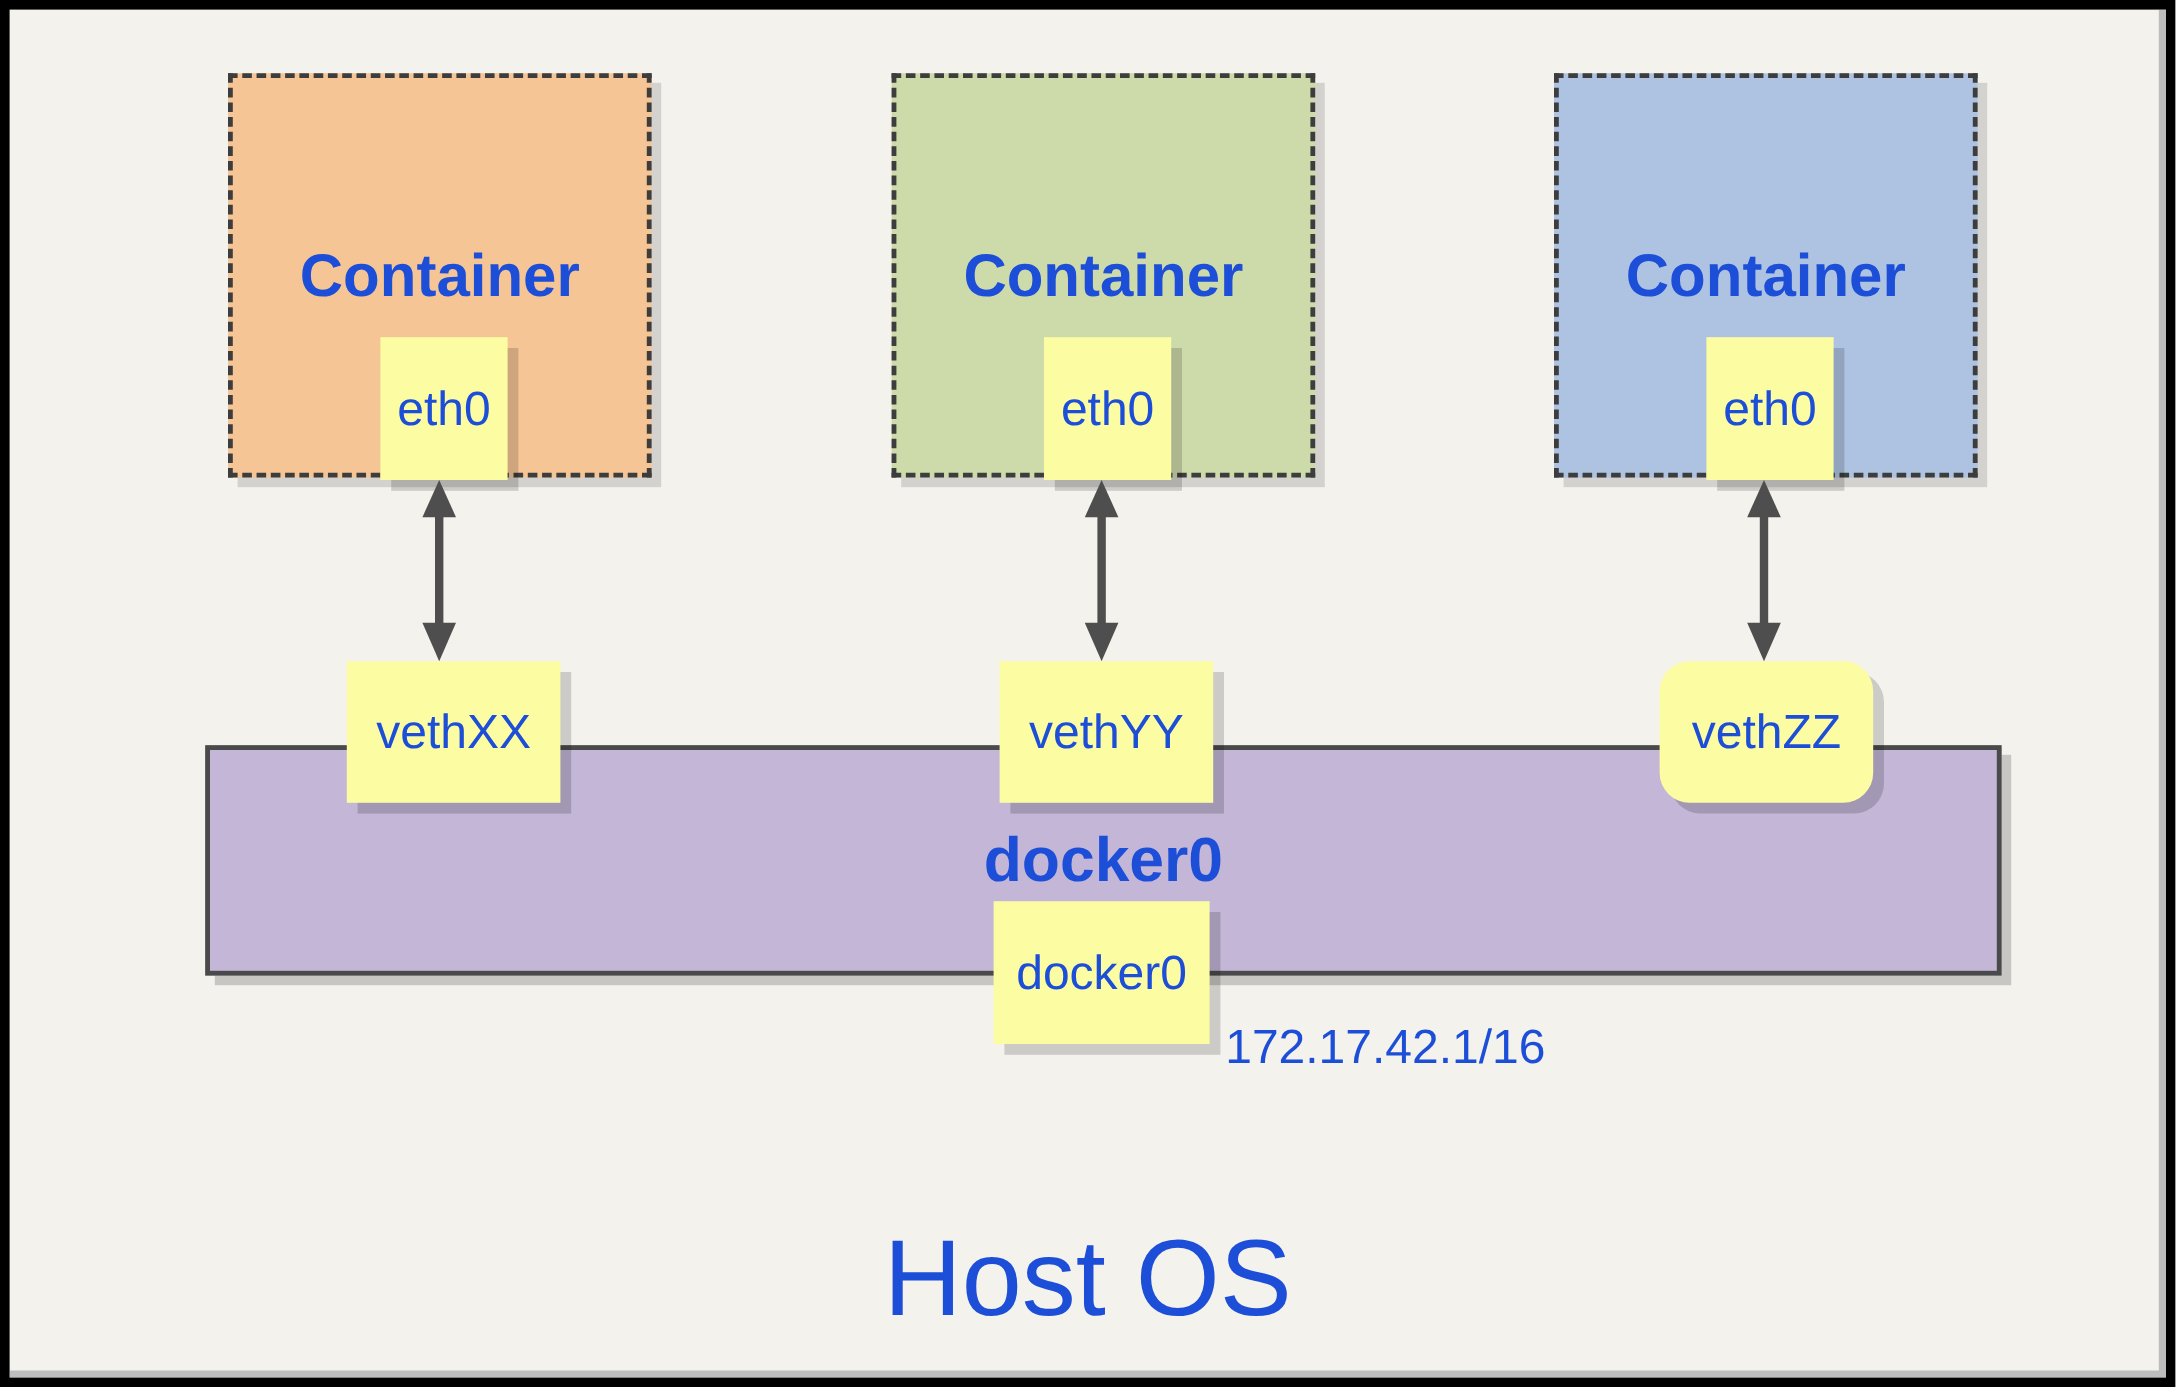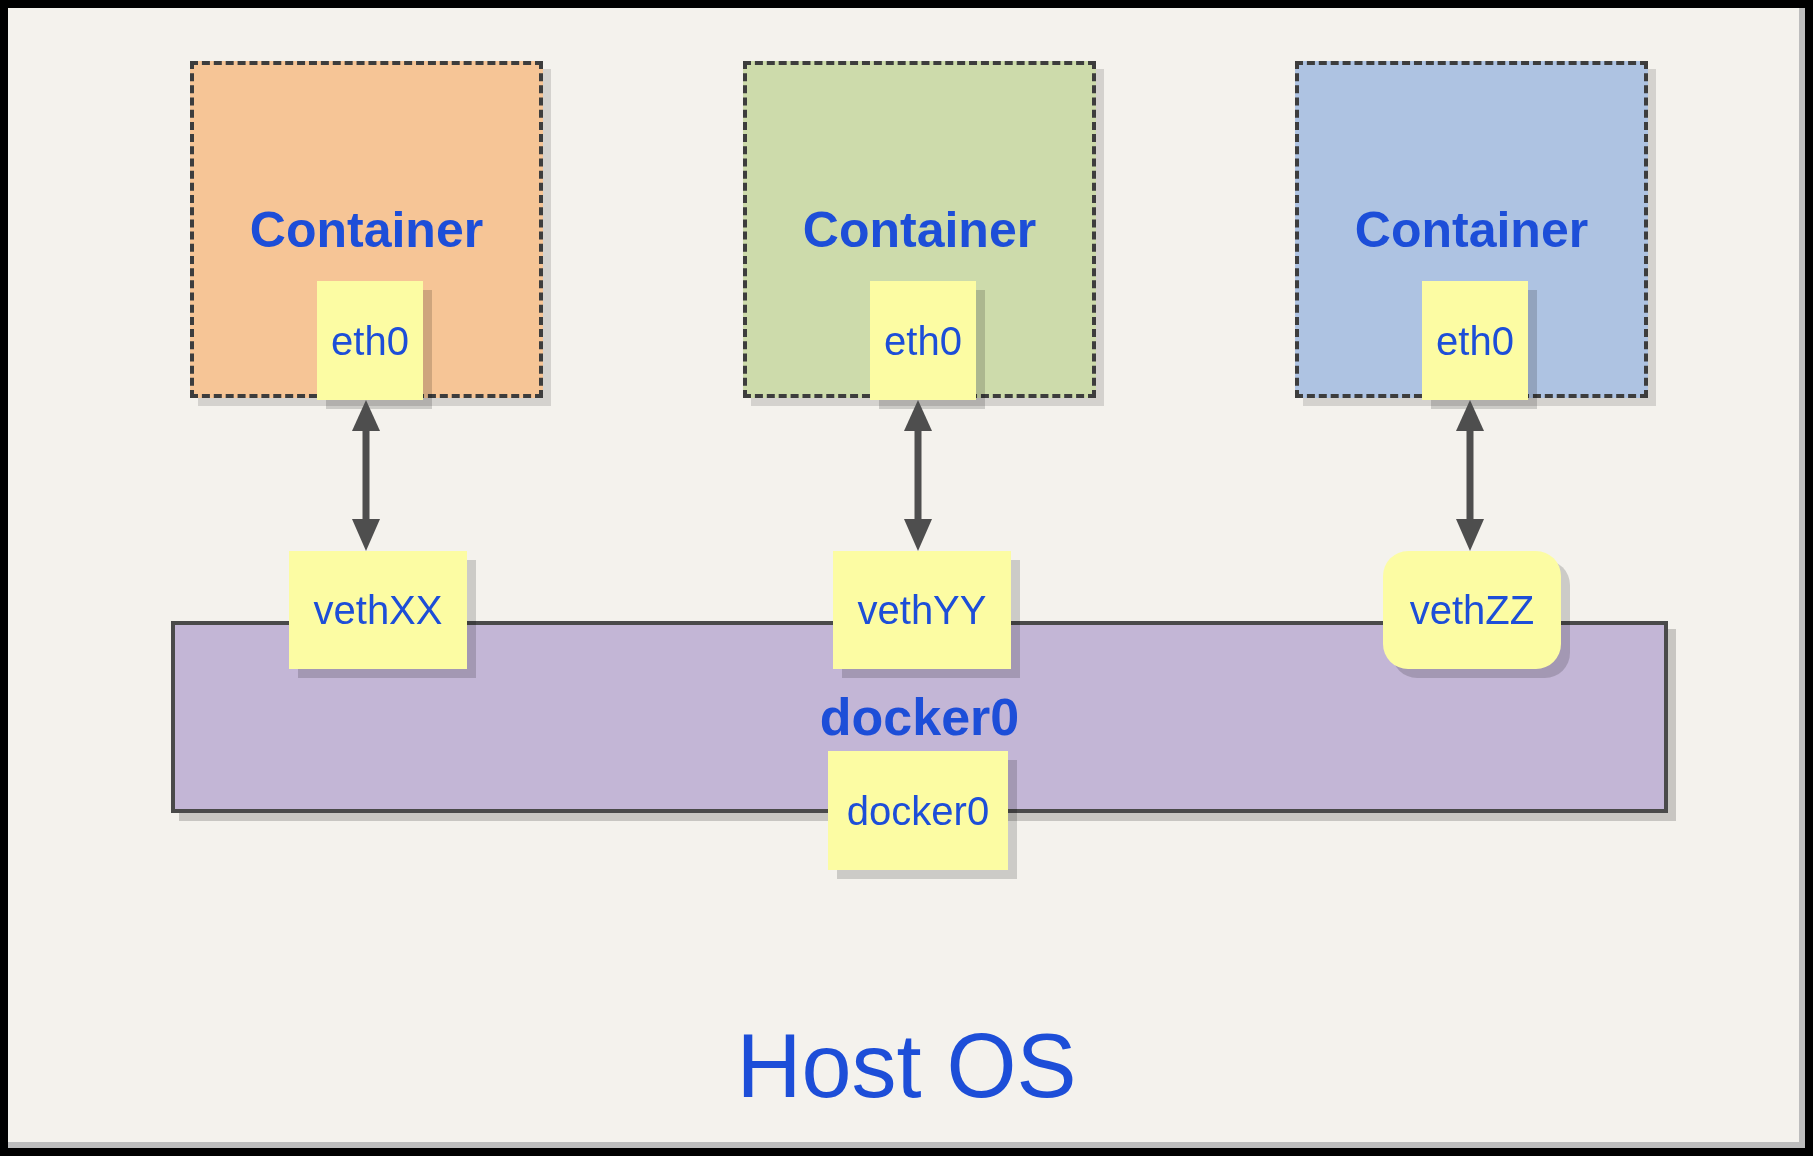--- a/index.html
+++ b/index.html
@@ -117,16 +117,17 @@
     <span>vethYY</span>
   </div>
   <div class="ybox veth" style="left: 1375px; background-color: rgb(252, 252, 163); border-radius: 25px;">
     <span>vethZZ</span>
   </div>
 
   <div class="ybox dbox" style="background-color: rgb(252, 252, 163);">
     <span>docker0</span>
   </div>
 
+  <div class="ip">172.17.42.1/16</div>
 
   <div class="hostos">Host OS</div>
 
 </div>
 
 </body></html>

